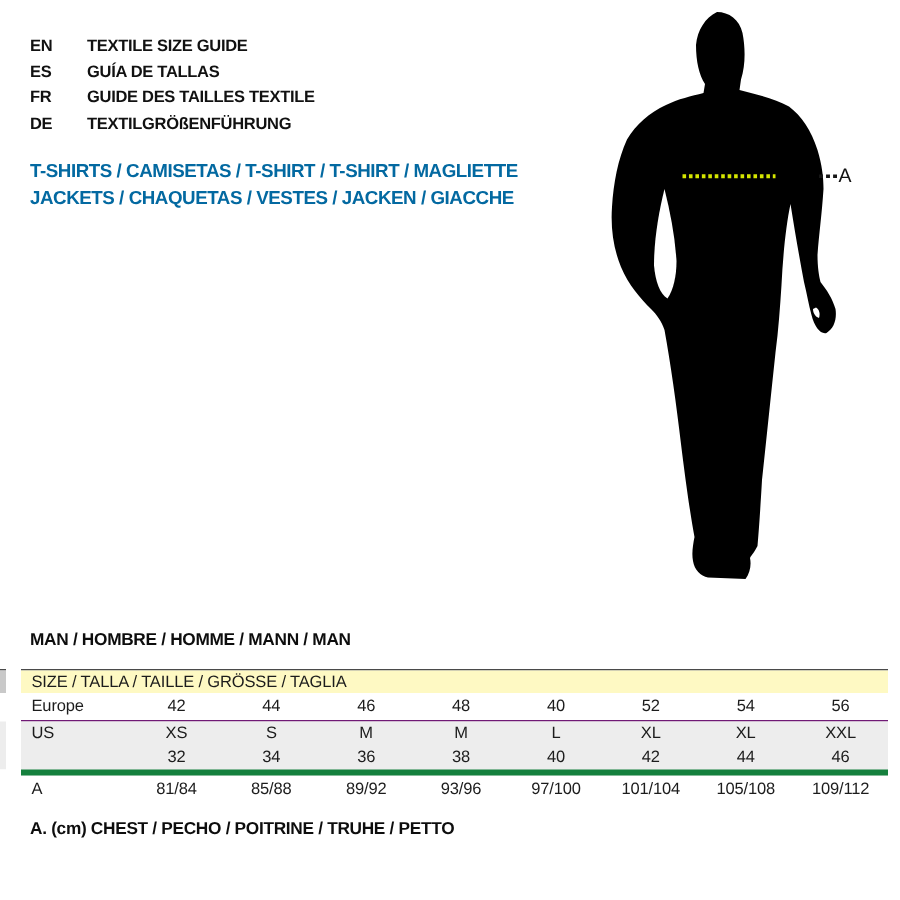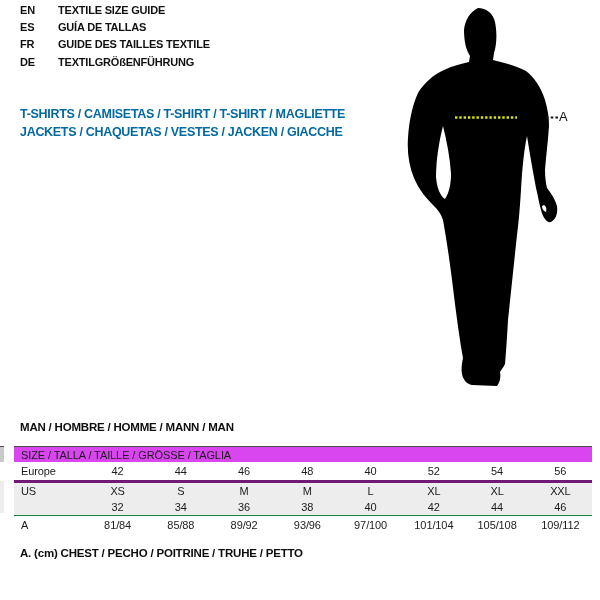--- a/index.html
+++ b/index.html
@@ -1,42 +1,42 @@
 <!DOCTYPE html>
 <html><head>
 <meta charset="utf-8">
 <style>
   html,body{margin:0;padding:0;}
   body{width:600px;height:600px;font-family:"Liberation Sans",sans-serif;background:#fff;}
   .canvas{position:relative;width:600px;height:600px;background:#fff;overflow:hidden;}
 
   
-  .lang-block{position:absolute;left:20px;top:2px;}
+  .lang-block{position:absolute;left:20px;top:23px;}
   .lang-row{display:flex;line-height:17.2px;font-size:11px;font-weight:bold;color:#111;letter-spacing:-0.2px;}
   .lang-code{width:38px;flex:0 0 38px;}
 
   
   .categories{position:absolute;left:20px;top:105px;font-size:12.5px;font-weight:bold;color:#0369a1;line-height:18px;letter-spacing:-0.3px;}
 
   
   .figure-wrap{position:absolute;left:400px;top:0;width:200px;height:420px;}
   .figure-wrap svg{display:block;}
   .measure-label{position:absolute;left:159px;top:109px;font-size:13px;color:#111;letter-spacing:0;}
 
   
   .man-heading{position:absolute;left:20px;top:421px;font-size:11.5px;font-weight:bold;color:#0d0d0d;letter-spacing:-0.2px;}
 
   
   .size-table{position:absolute;left:14px;top:446px;width:578px;border-top:1px solid #4a4a4a;font-size:11px;color:#1c1c1c;letter-spacing:-0.1px;}
   .t-header{height:15px;display:flex;align-items:center;padding-left:7px;box-sizing:border-box;}
   .t-row{display:flex;align-items:center;}
   .t-label{flex:0 0 72px;padding-left:7px;box-sizing:border-box;}
   .t-cell{flex:1 1 0;text-align:center;}
-  .row-europe{height:18px;border-bottom:3px solid #701a75;}
-  .stripe-block{border-bottom:1px solid #15803d;}
+  .row-europe{height:18px;border-bottom:1px solid #701a75;}
+  .stripe-block{border-bottom:4px solid #15803d;}
   .row-us{height:16px;}
   .row-num{height:16px;justify-content:center;}
   .row-a{height:18px;}
 
   
   .edge-fragment{position:absolute;left:0;top:446px;width:4px;border-top:1px solid #4a4a4a;}
   .edge-fragment .b1{height:15px;}
   .edge-fragment .b2{height:19px;background:#fff;}
   .edge-fragment .b3{height:32px;}
   .edge-fragment .b4{height:16px;background:#fff;}
@@ -113,21 +113,21 @@
       <path fill="#ffffff" d="M 144,205 C 146,206 147,209 146,212 C 143,211 142,208 142,206 Z"></path>
       <line x1="55" y1="117.5" x2="117" y2="117.5" stroke-width="2.6" stroke-dasharray="2.4 1.9" stroke="#d5e600"></line>
       <line x1="146" y1="117.5" x2="158.5" y2="117.5" stroke-width="2.2" stroke-dasharray="2.6 2.1" stroke="#161616"></line>
     </svg>
     <div class="measure-label">A</div>
   </div>
 
   <div class="man-heading">MAN / HOMBRE / HOMME / MANN / MAN</div>
 
   <div class="size-table">
-    <div class="t-header" style="background:#d946ef;">SIZE / TALLA / TAILLE / GRÖSSE / TAGLIA</div>
+    <div class="t-header" style="background:#fef9c3;">SIZE / TALLA / TAILLE / GRÖSSE / TAGLIA</div>
 
     <div class="t-row row-europe">
       <span class="t-label">Europe</span>
       <span class="t-cell">42</span>
       <span class="t-cell">44</span>
       <span class="t-cell">46</span>
       <span class="t-cell">48</span>
       <span class="t-cell">40</span>
       <span class="t-cell">52</span>
       <span class="t-cell">54</span>

